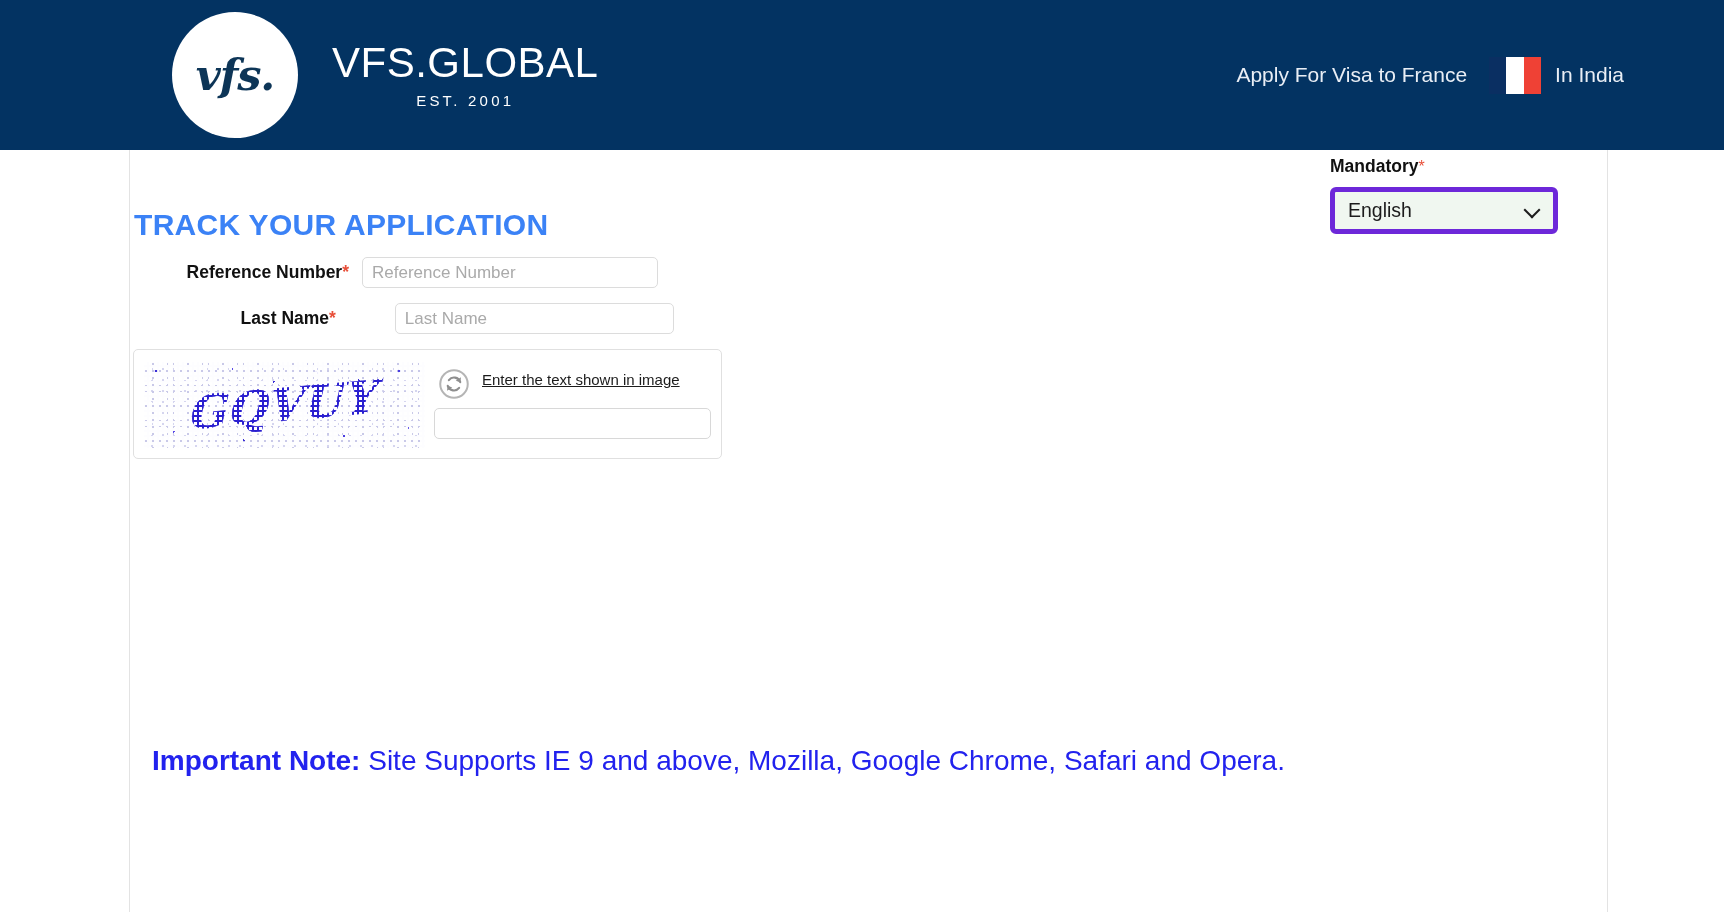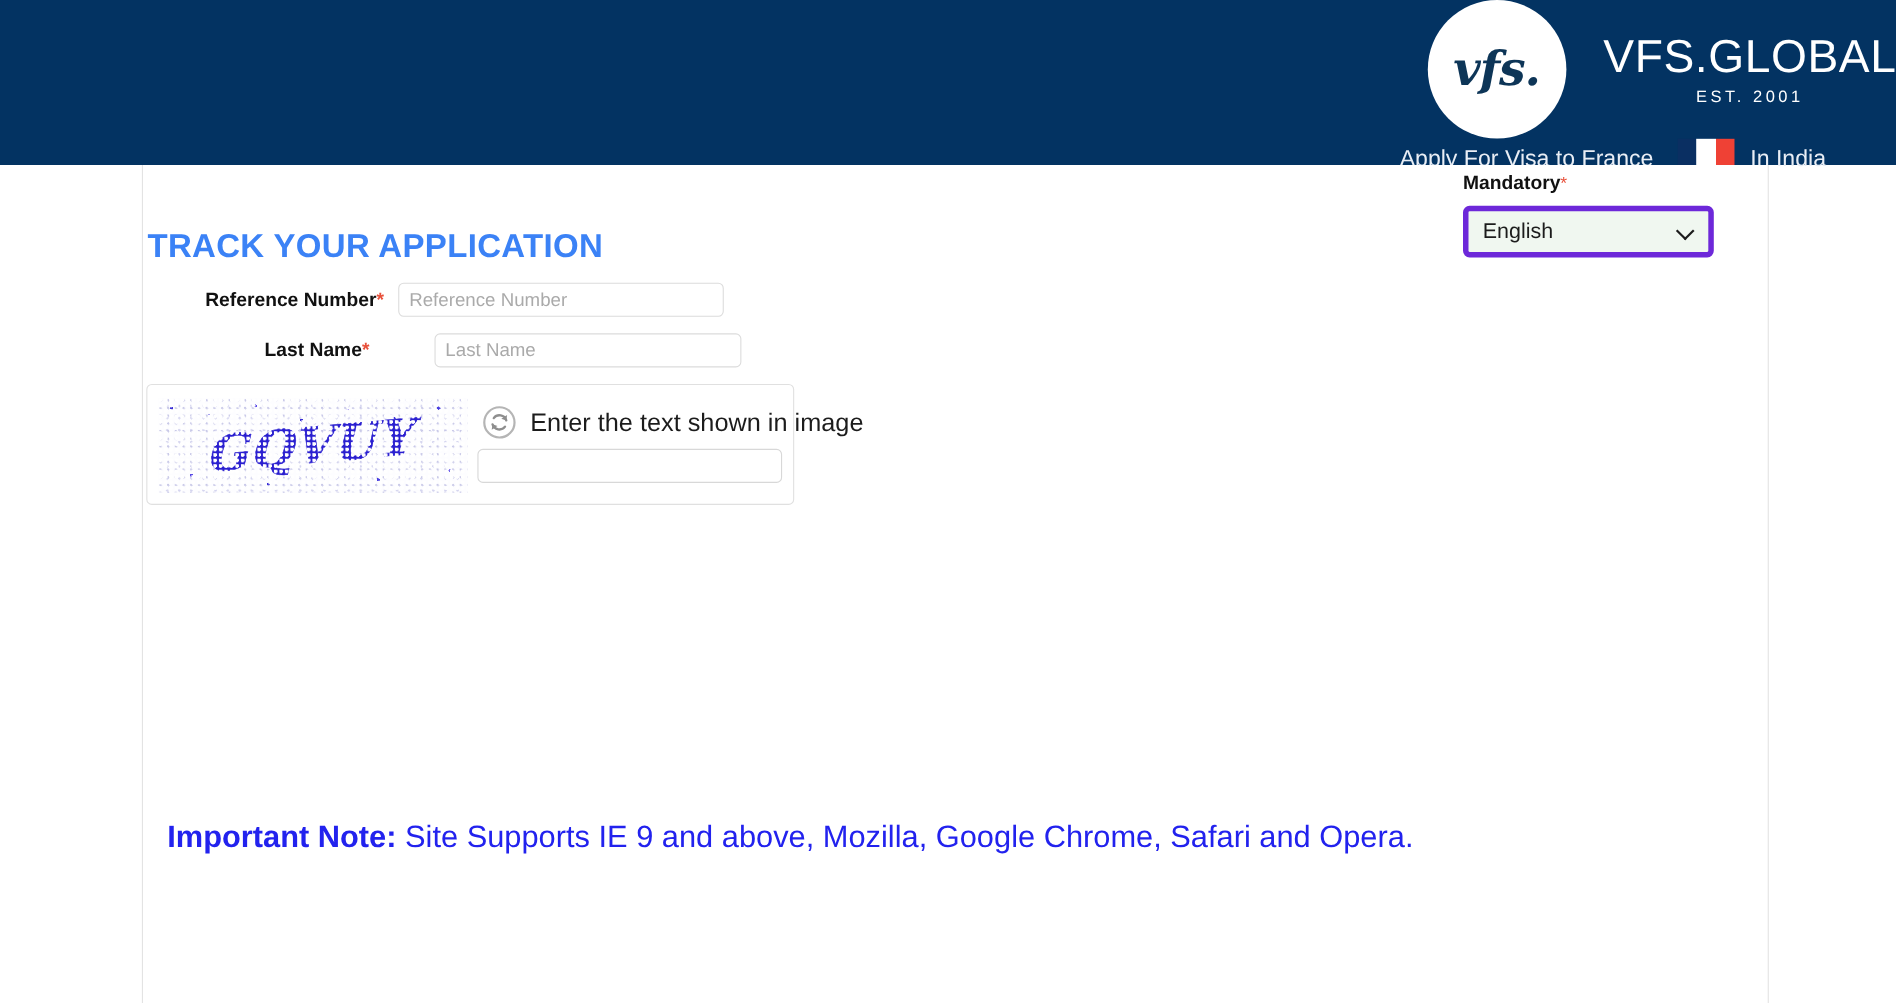--- a/index.html
+++ b/index.html
@@ -14,22 +14,21 @@
   }
 
   
   .header {
     position: absolute;
     top: 0; left: 0;
     width: 1724px;
     height: 150px;
     background: #033362;
     display: flex;
-    align-items: flex-end;
-    flex-direction: column;
+    align-items: center;
   }
   .brand {
     display: flex;
     align-items: center;
     margin-left: 172px;
   }
   .brand-mark {
     width: 126px;
     height: 126px;
     border-radius: 50%;
@@ -64,21 +63,21 @@
   .brand-est {
     color: #ffffff;
     font-size: 15px;
     letter-spacing: 3.2px;
     margin-top: 9px;
     line-height: 1;
   }
 
   .header-right {
     margin-left: auto;
-    margin-right: 64px;
+    margin-right: 100px;
     display: flex;
     align-items: center;
   }
   .apply-link {
     color: #e9eef5;
     font-size: 21px;
     text-decoration: none;
     white-space: nowrap;
   }
   .flag {
@@ -277,23 +276,24 @@
     top: 19px;
     left: 305px;
     width: 30px;
     height: 30px;
     cursor: pointer;
   }
   .captcha-prompt {
     position: absolute;
     top: 21px;
     left: 348px;
-    font-size: 23px;
+    font-size: 15px;
     color: #1c1c1c;
     white-space: nowrap;
+    text-decoration: underline;
   }
   .captcha-input {
     position: absolute;
     top: 58px;
     left: 300px;
     width: 277px;
     height: 31px;
     border: 1px solid #d8d8d8;
     border-radius: 5px;
     background: #ffffff;

